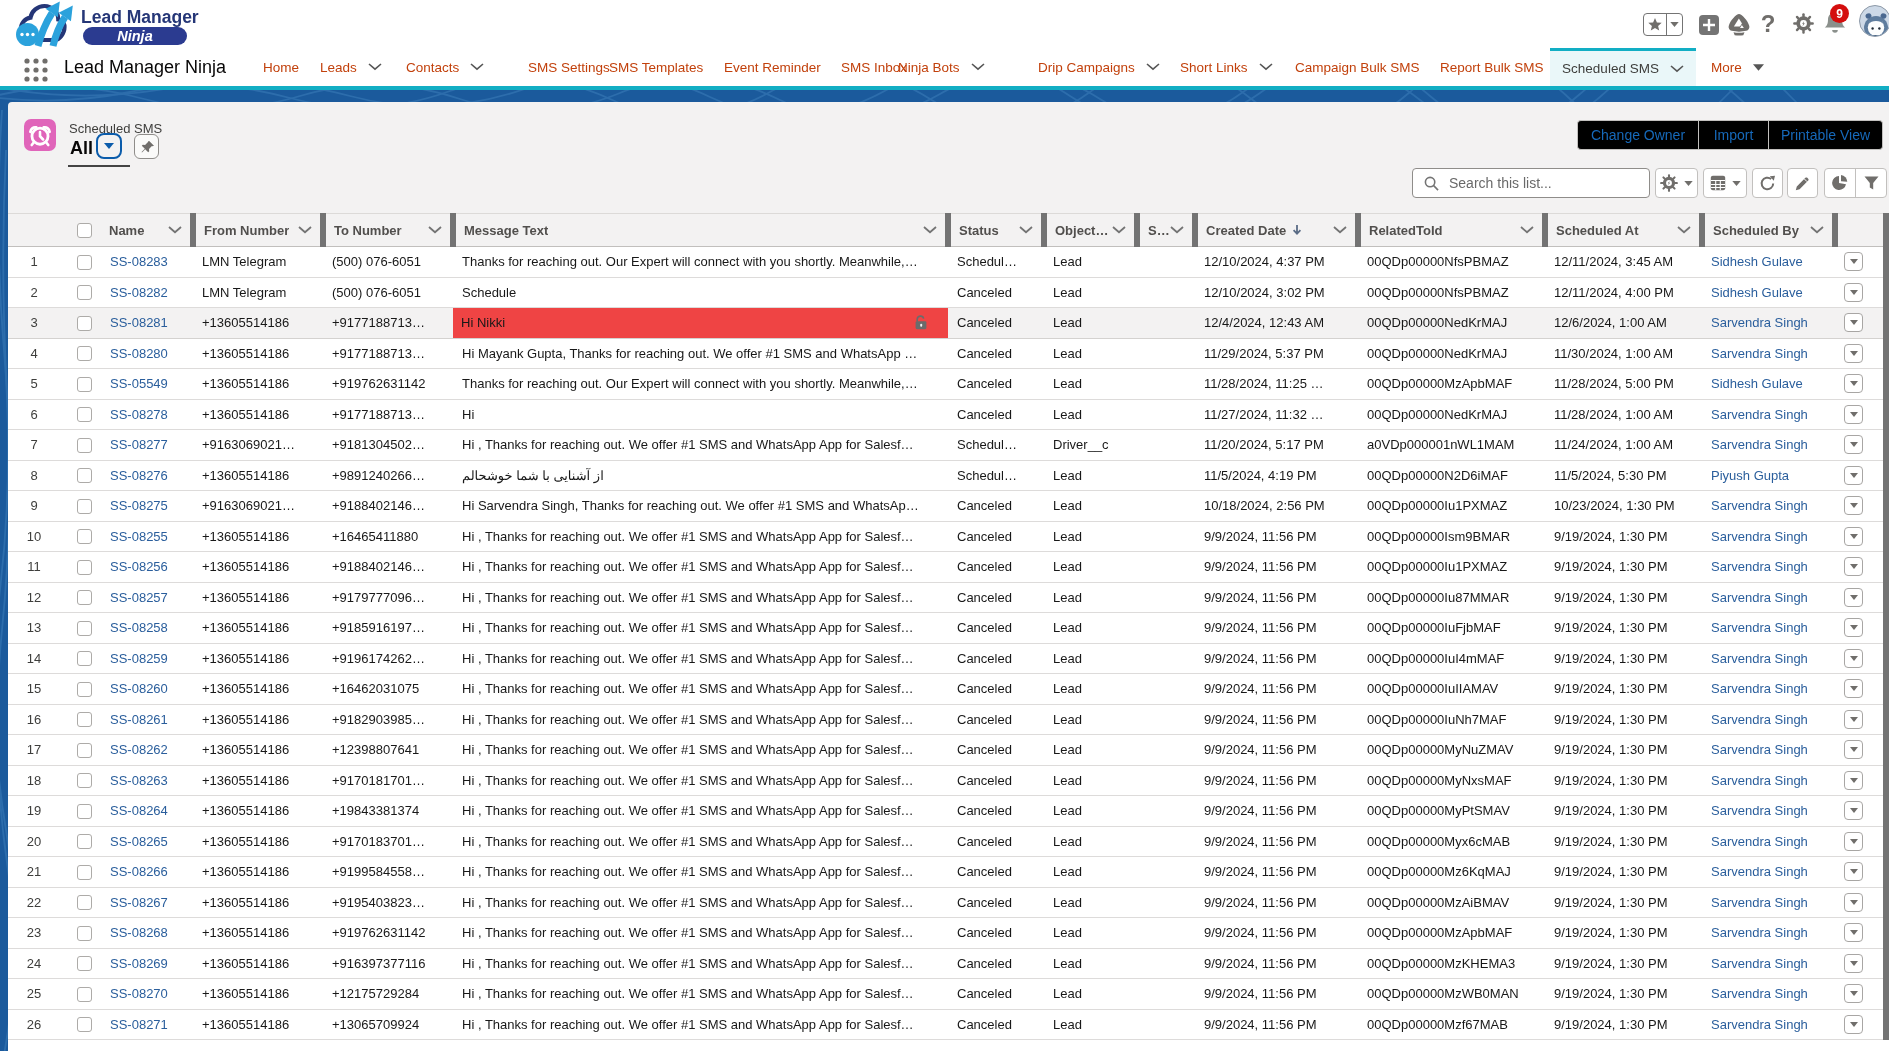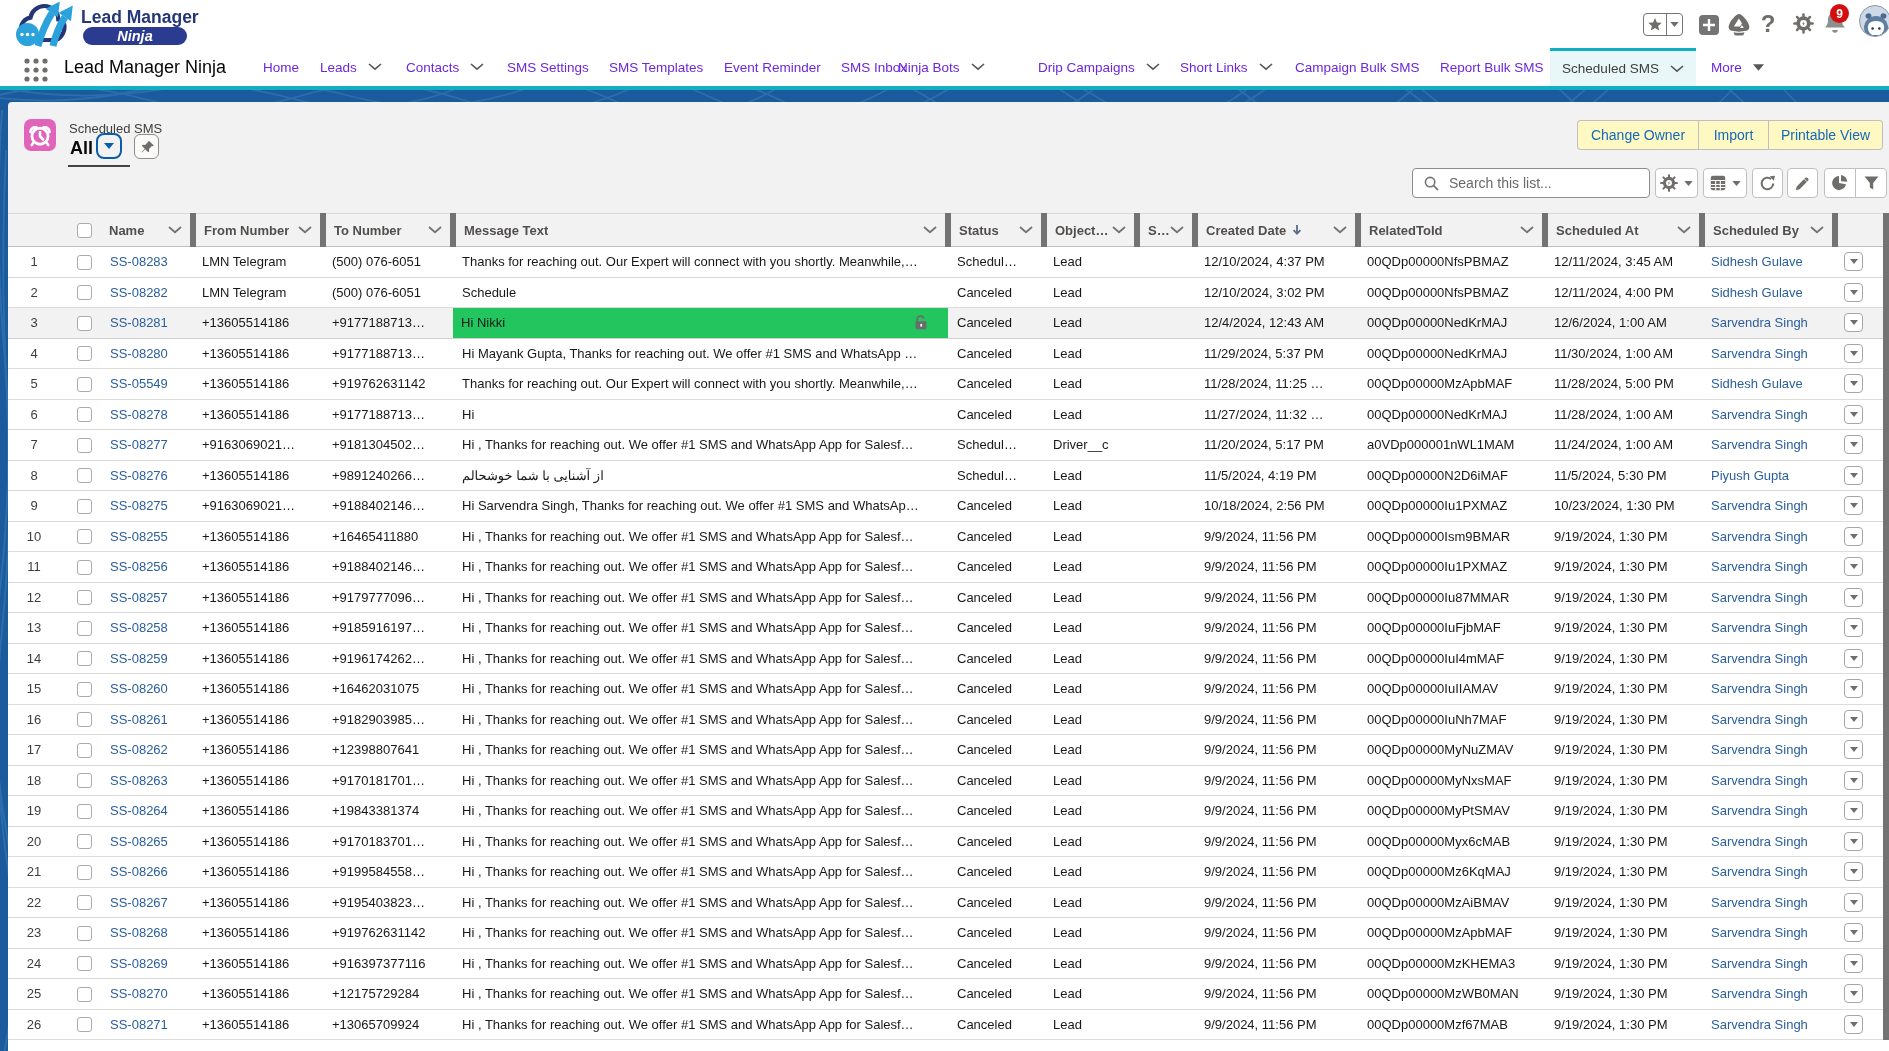--- a/index.html
+++ b/index.html
@@ -2,38 +2,38 @@
 <html><head><meta charset="utf-8"><style>
 *{margin:0;padding:0;box-sizing:border-box}
 html,body{width:1889px;height:1051px;overflow:hidden;font-family:"Liberation Sans",sans-serif;background:#fff}
 .abs{position:absolute}
 
 .ghdr{position:absolute;left:0;top:0;width:1889px;height:48px;background:#fff;z-index:5}
 .gsearch{position:absolute;left:723px;top:8px;width:403px;height:33px;border:1px solid #8c8c8c;border-radius:4px;background:#fff;display:flex;align-items:center;padding-left:18px;color:#747474;font-size:15px}
 .gsearch svg{margin-right:12px}
 
 .nav{position:absolute;left:0;top:48px;width:1889px;height:38px;background:#fff;z-index:4}
-.nv{position:absolute;top:0;height:38px;display:flex;align-items:center;font-size:13.5px;color:#6d28d9;white-space:nowrap}
+.nv{position:absolute;top:0;height:38px;display:flex;align-items:center;font-size:13.5px;color:#c2410c;white-space:nowrap}
 .nv .chvn{margin-left:11px}
 .appname{position:absolute;left:64px;top:0;height:38px;display:flex;align-items:center;font-size:18px;color:#080707}
 .seltab{position:absolute;left:1550px;top:0;width:146px;height:38px;background:#eaf7f9;border-top:3px solid #12aec4;display:flex;align-items:center;justify-content:center;font-size:13.5px;color:#3e3e3c}
 .tealstrip{position:absolute;left:0;top:86px;width:1889px;height:4px;background:#12aec4}
 
 .bluebg{position:absolute;left:0;top:90px;width:1889px;height:961px;background:#1b5a9c;overflow:hidden}
 
 .card{position:absolute;left:8px;top:102px;width:1881px;height:949px;background:#f3f2f2;border-radius:4px 0 0 0;overflow:hidden}
 .objicon{position:absolute;left:16px;top:17px;width:32px;height:32px;border-radius:7px;background:#e065ba;display:flex;align-items:center;justify-content:center}
 .otype{position:absolute;left:61px;top:19px;font-size:13px;color:#3e3e3c}
 .vtitle{position:absolute;left:62px;top:36px;font-size:18px;font-weight:bold;color:#080707}
 .allbtn{position:absolute;left:88px;top:31px;width:26px;height:26px;border:2px solid #0b5cab;border-radius:8px;background:#f3f2f2;display:flex;align-items:center;justify-content:center}
 .pinbtn{position:absolute;left:126px;top:32px;width:25px;height:25px;border:1px solid #8f8d8a;border-radius:6px;background:#fafaf9;display:flex;align-items:center;justify-content:center}
 .tunder{position:absolute;left:60px;top:63px;width:62px;height:2px;background:#444}
 .iteminfo{position:absolute;left:16px;top:84px;font-size:13px;color:#3e3e3c}
 .hbtns{position:absolute;right:6px;top:18px;height:30px;display:flex}
-.hbtns span{height:30px;background:#fef9c3;border:1px solid #c2c0be;display:flex;align-items:center;justify-content:center;font-size:14px;color:#1669ba}
+.hbtns span{height:30px;background:#000000;border:1px solid #c2c0be;display:flex;align-items:center;justify-content:center;font-size:14px;color:#1669ba}
 .hbtns span.b1{width:121px;border-radius:4px 0 0 4px;border-right:none}
 .hbtns span.b2{width:71px}
 .hbtns span.b3{width:114px;border-radius:0 4px 4px 0;border-left:none}
 .lsearch{position:absolute;left:1404px;top:66px;width:238px;height:30px;border:1px solid #8f8d8a;border-radius:4px;background:#fff;display:flex;align-items:center;padding-left:11px;color:#696969;font-size:14px}
 .lsearch svg{margin-right:10px}
 .ibtn{position:absolute;top:66px;height:30px;background:#fff;border:1px solid #c2c0be;border-radius:4px;display:flex;align-items:center;justify-content:center}
 .ibtn .car{margin-left:6px}
 
 .tbl{position:absolute;left:0;top:111px;width:1881px;border-collapse:collapse;table-layout:fixed;font-size:13px;color:#181818}
 .tbl th{height:33px;background:#f3f2f2;border-top:1px solid #dcdad8;border-bottom:1px solid #c1bfbd;font-size:13px;font-weight:bold;color:#514f4d;text-align:left;padding:0}
@@ -43,21 +43,21 @@
 .tbl th.bl,.tbl td.fill{border-left:6px solid #737373}
 .tbl td{height:30.5px;background:#fff;border-bottom:1px solid #dddbda;padding:0 9px;white-space:nowrap;overflow:hidden}
 .tbl td.rn{text-align:center;color:#3e3e3c;padding:0}
 .tbl td.cb,.tbl th.cb{padding:0 0 0 17px}
 .ckb{display:inline-block;width:15px;height:15px;border:1px solid #adaba8;border-radius:3px;background:#fff;vertical-align:middle}
 .tbl a{color:#2a5e9c;text-decoration:none}
 .tbl td.act{padding:0 0 0 9px;text-align:left}
 .actbtn{display:inline-flex;width:19px;height:19px;border:1px solid #a8a6a4;border-radius:4px;background:#fff;align-items:center;justify-content:center;vertical-align:middle}
 tr.hov td{background:#f3f2f2;border-bottom-color:#d4d2d0}
 td.editcell{background:#fff !important;padding:0 !important}
-.ec{height:100%;background:#22c55e;display:flex;align-items:center;padding:0 8px}
+.ec{height:100%;background:#ef4444;display:flex;align-items:center;padding:0 8px}
 .ectxt{flex:1;overflow:hidden;white-space:nowrap}
 .lock{flex:none;margin-right:12px}
 </style></head>
 <body>
 <div class="bluebg"><svg width="1889" height="961" viewBox="0 0 1889 961" preserveAspectRatio="none">
 <g fill="none" stroke="#2f70ae" stroke-width="1.8" opacity="0.9">
 <path d="M-20 10 Q 60 -14 140 8 T 300 6 T 460 9 T 620 3 T 780 10 T 940 4 T 1100 9 T 1260 3 T 1420 10 T 1580 4 T 1740 9 T 1900 5"></path>
 <path d="M-30 4 Q 50 18 130 2 T 290 8 T 450 1 T 610 9 T 770 2 T 930 9 T 1090 2 T 1250 8 T 1410 2 T 1570 9 T 1730 2 T 1910 8"></path>
 <path d="M-10 -4 Q 80 14 170 -2 T 350 6 T 530 -3 T 710 7 T 890 -2 T 1070 6 T 1250 -3 T 1430 6 T 1610 -2 T 1790 6 T 1920 0"></path>
 <path d="M2 20 Q -6 140 4 260 T 0 500 T 6 740 T 1 980"></path>
@@ -152,21 +152,21 @@
   <span class="nv" style="left:320px">Leads<span class="chvn" style="display:inline-flex">
         <svg width="14" height="8" viewBox="0 0 14 8">
           <path d="M1 1l6 5.2L13 1" fill="none" stroke="#565656" stroke-width="1.6"></path>
         </svg>
       </span></span>
   <span class="nv" style="left:406px">Contacts<span class="chvn" style="display:inline-flex">
         <svg width="14" height="8" viewBox="0 0 14 8">
           <path d="M1 1l6 5.2L13 1" fill="none" stroke="#565656" stroke-width="1.6"></path>
         </svg>
       </span></span>
-  <span class="nv" style="left:507px">SMS Settings</span>
+  <span class="nv" style="left:528px">SMS Settings</span>
   <span class="nv" style="left:609px">SMS Templates</span>
   <span class="nv" style="left:724px">Event Reminder</span>
   <span class="nv" style="left:841px">SMS Inbox</span>
   <span class="nv" style="left:898px">Ninja Bots<span class="chvn" style="display:inline-flex">
         <svg width="14" height="8" viewBox="0 0 14 8">
           <path d="M1 1l6 5.2L13 1" fill="none" stroke="#565656" stroke-width="1.6"></path>
         </svg>
       </span></span>
   <span class="nv" style="left:1038px">Drip Campaigns<span class="chvn" style="display:inline-flex">
         <svg width="14" height="8" viewBox="0 0 14 8">

